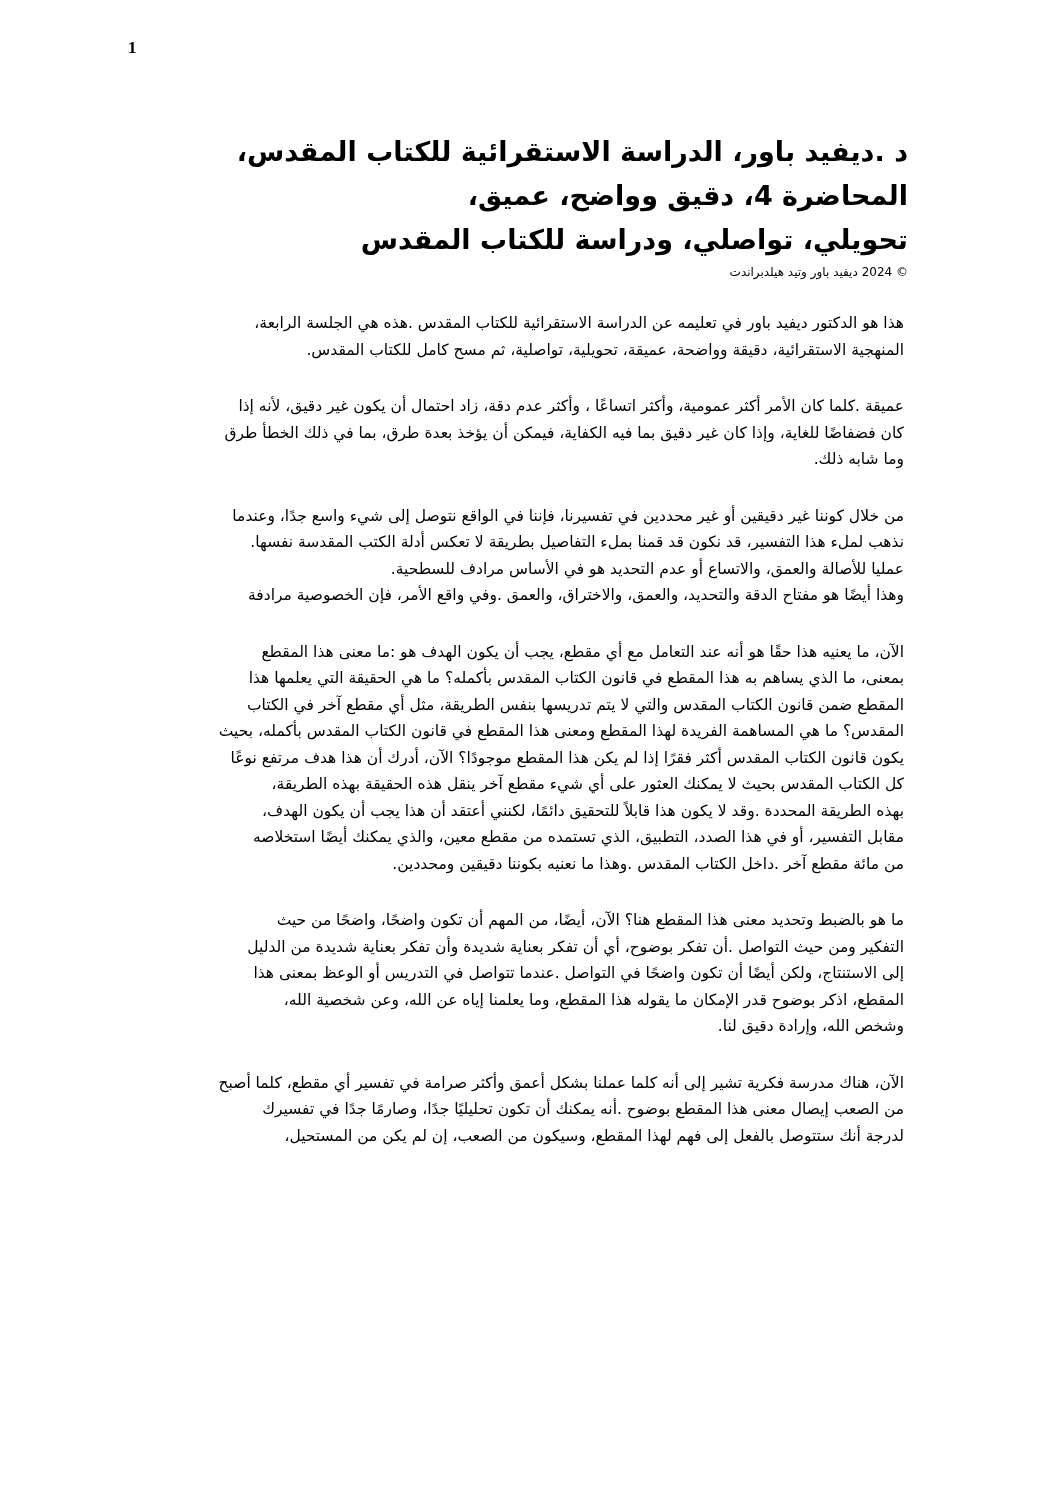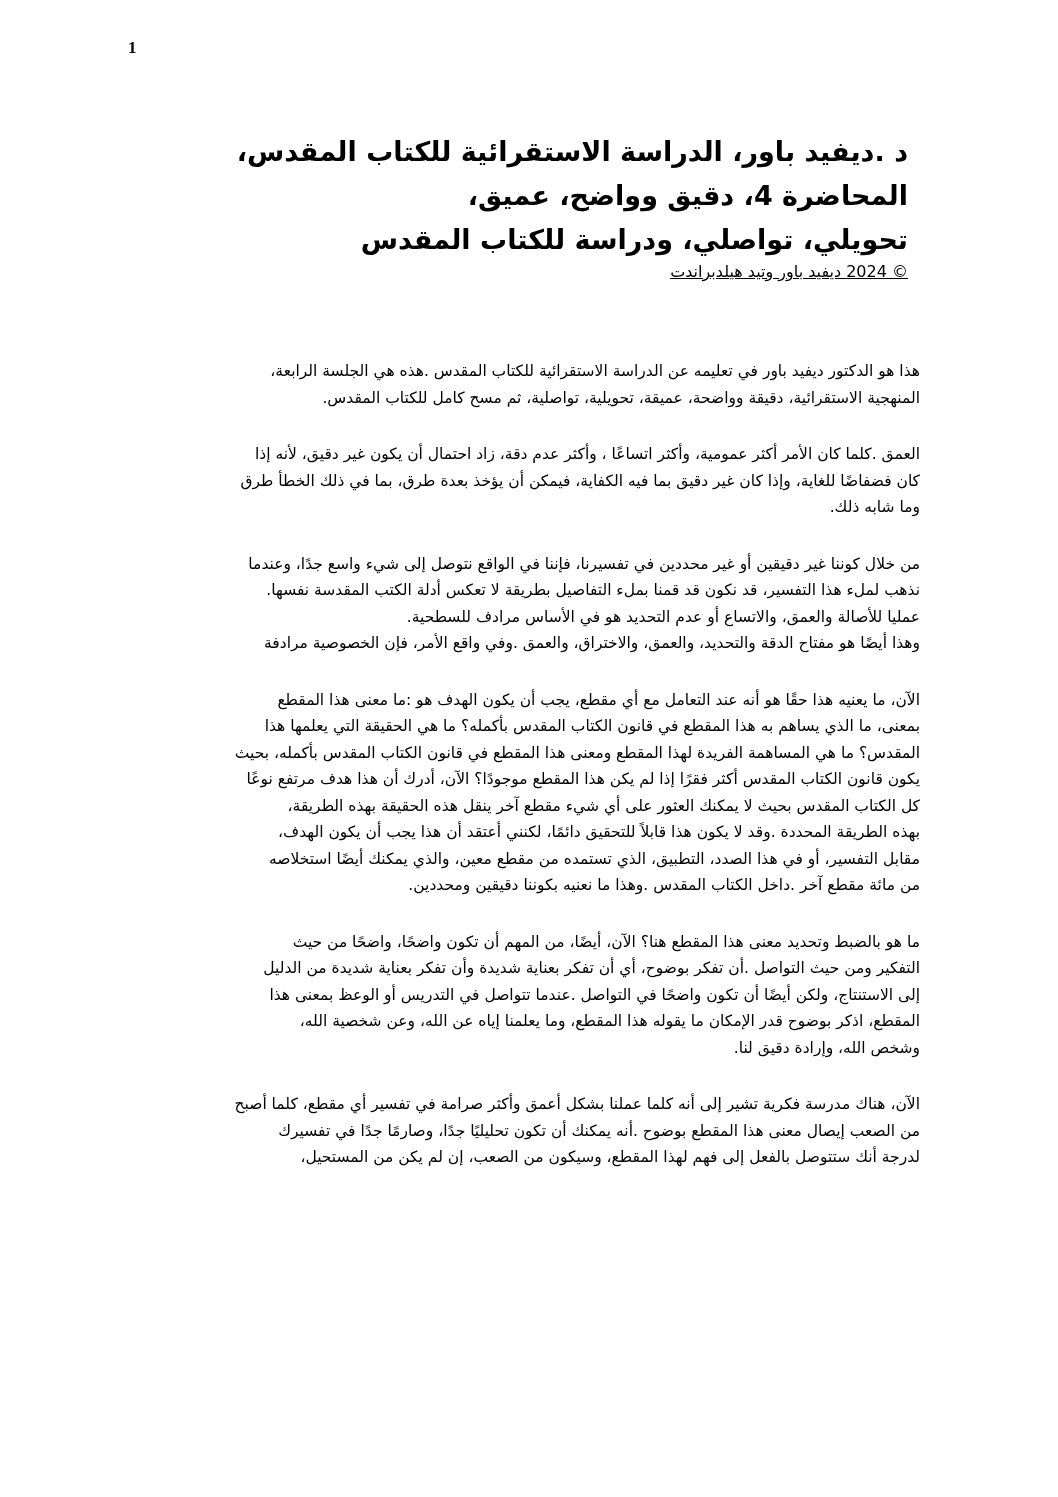--- a/index.html
+++ b/index.html
@@ -1,21 +1,21 @@
 <!DOCTYPE html>
 <html><head>
   <meta charset="utf-8">
   <style>
     html, body { margin: 0; padding: 0; background: #ffffff; }
     body { width: 1058px; height: 1497px; position: relative; overflow: hidden; color: #000; }
     .page-num { position: absolute; left: 128px; top: 38px; font-family: "Liberation Serif", serif; font-weight: bold; font-size: 17px; }
     .title-block { position: absolute; left: 150px; width: 758px; top: 130px; text-align: right; direction: rtl; font-family: "DejaVu Sans", sans-serif; }
     .title-line { font-weight: bold; font-size: 27px; line-height: 44px; white-space: nowrap; }
-    .subtitle { font-size: 16px; line-height: 24px; margin-top: -2px; text-decoration: underline; }
-    .body { position: absolute; left: 120px; width: 800px; top: 310px; direction: rtl; font-family: "DejaVu Sans", sans-serif; font-size: 15.5px; margin-top: 48px; }
+    .subtitle { font-size: 12px; line-height: 24px; margin-top: -2px; }
+    .body { position: absolute; left: 104px; width: 800px; top: 310px; direction: rtl; font-family: "DejaVu Sans", sans-serif; font-size: 15.5px; }
     .para { margin: 0 0 30px 0; }
     .line { line-height: 26.5px; white-space: nowrap; text-align: right; }
   </style>
 </head>
 <body>
 
 <div class="page-num">1</div>
 
 <div class="title-block">
   <div class="title-line">د .ديفيد باور، الدراسة الاستقرائية للكتاب المقدس،</div>
@@ -23,33 +23,34 @@
   <div class="title-line">تحويلي، تواصلي، ودراسة للكتاب المقدس</div>
   <div class="subtitle">© 2024 ديفيد باور وتيد هيلدبراندت</div>
 </div>
 
 <div class="body">
   <div class="para">
     <div class="line">هذا هو الدكتور ديفيد باور في تعليمه عن الدراسة الاستقرائية للكتاب المقدس .هذه هي الجلسة الرابعة،</div>
     <div class="line">المنهجية الاستقرائية، دقيقة وواضحة، عميقة، تحويلية، تواصلية، ثم مسح كامل للكتاب المقدس.</div>
   </div>
   <div class="para">
-    <div class="line">العمق .كلما كان الأمر أكثر عمومية، وأكثر اتساعًا ، وأكثر عدم دقة، زاد احتمال أن يكون غير دقيق، لأنه إذا</div>
+    <div class="line">عميقة .كلما كان الأمر أكثر عمومية، وأكثر اتساعًا ، وأكثر عدم دقة، زاد احتمال أن يكون غير دقيق، لأنه إذا</div>
     <div class="line">كان فضفاضًا للغاية، وإذا كان غير دقيق بما فيه الكفاية، فيمكن أن يؤخذ بعدة طرق، بما في ذلك الخطأ طرق</div>
     <div class="line">وما شابه ذلك.</div>
   </div>
   <div class="para">
     <div class="line">من خلال كوننا غير دقيقين أو غير محددين في تفسيرنا، فإننا في الواقع نتوصل إلى شيء واسع جدًا، وعندما</div>
     <div class="line">نذهب لملء هذا التفسير، قد نكون قد قمنا بملء التفاصيل بطريقة لا تعكس أدلة الكتب المقدسة نفسها.</div>
     <div class="line">عمليا للأصالة والعمق، والاتساع أو عدم التحديد هو في الأساس مرادف للسطحية.</div>
     <div class="line">وهذا أيضًا هو مفتاح الدقة والتحديد، والعمق، والاختراق، والعمق .وفي واقع الأمر، فإن الخصوصية مرادفة</div>
   </div>
   <div class="para">
     <div class="line">الآن، ما يعنيه هذا حقًا هو أنه عند التعامل مع أي مقطع، يجب أن يكون الهدف هو :ما معنى هذا المقطع</div>
     <div class="line">بمعنى، ما الذي يساهم به هذا المقطع في قانون الكتاب المقدس بأكمله؟ ما هي الحقيقة التي يعلمها هذا</div>
+    <div class="line">المقطع ضمن قانون الكتاب المقدس والتي لا يتم تدريسها بنفس الطريقة، مثل أي مقطع آخر في الكتاب</div>
     <div class="line">المقدس؟ ما هي المساهمة الفريدة لهذا المقطع ومعنى هذا المقطع في قانون الكتاب المقدس بأكمله، بحيث</div>
     <div class="line">يكون قانون الكتاب المقدس أكثر فقرًا إذا لم يكن هذا المقطع موجودًا؟ الآن، أدرك أن هذا هدف مرتفع نوعًا</div>
     <div class="line">كل الكتاب المقدس بحيث لا يمكنك العثور على أي شيء مقطع آخر ينقل هذه الحقيقة بهذه الطريقة،</div>
     <div class="line">بهذه الطريقة المحددة .وقد لا يكون هذا قابلاً للتحقيق دائمًا، لكنني أعتقد أن هذا يجب أن يكون الهدف،</div>
     <div class="line">مقابل التفسير، أو في هذا الصدد، التطبيق، الذي تستمده من مقطع معين، والذي يمكنك أيضًا استخلاصه</div>
     <div class="line">من مائة مقطع آخر .داخل الكتاب المقدس .وهذا ما نعنيه بكوننا دقيقين ومحددين.</div>
   </div>
   <div class="para">
     <div class="line">ما هو بالضبط وتحديد معنى هذا المقطع هنا؟ الآن، أيضًا، من المهم أن تكون واضحًا، واضحًا من حيث</div>
     <div class="line">التفكير ومن حيث التواصل .أن تفكر بوضوح، أي أن تفكر بعناية شديدة وأن تفكر بعناية شديدة من الدليل</div>

